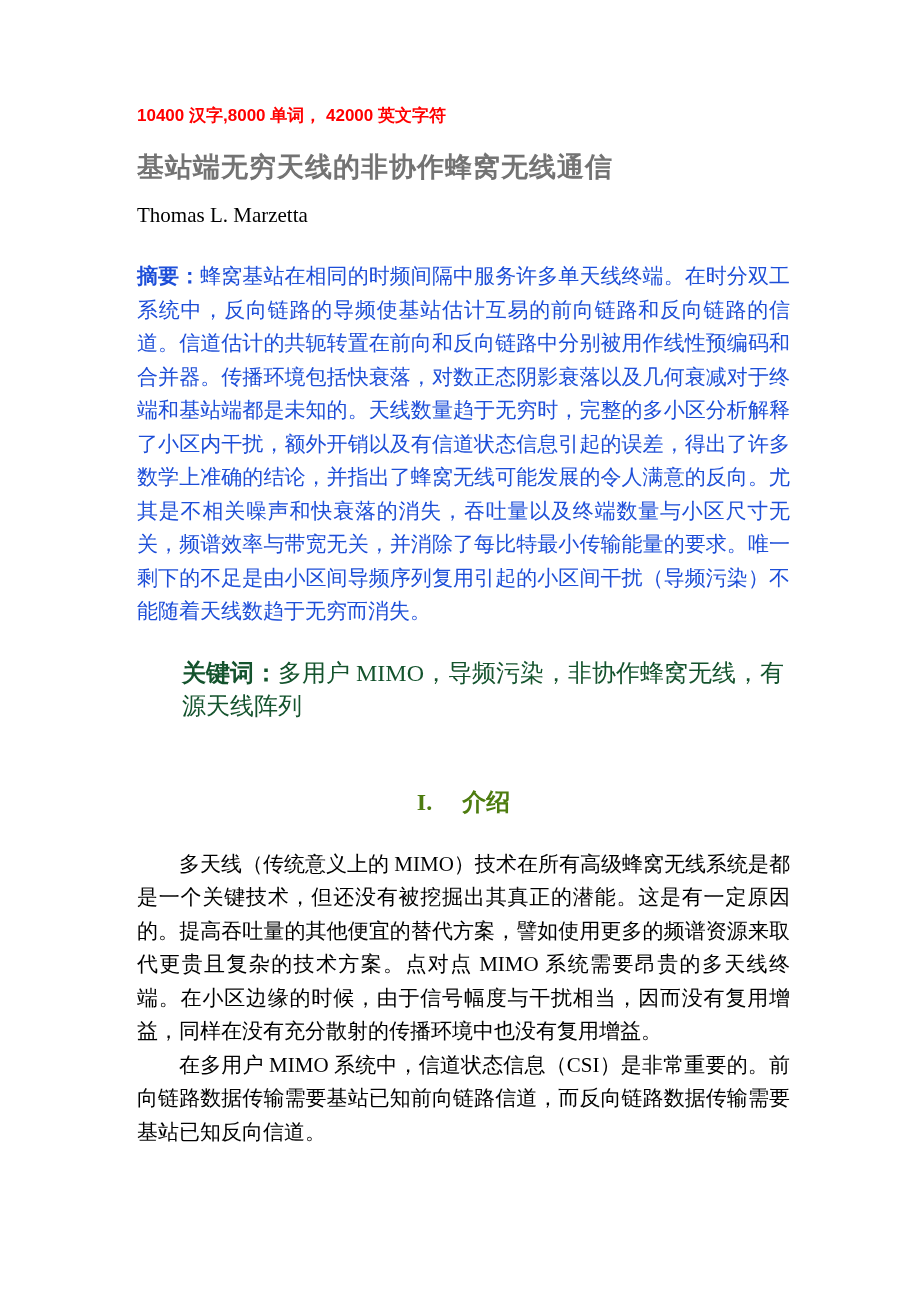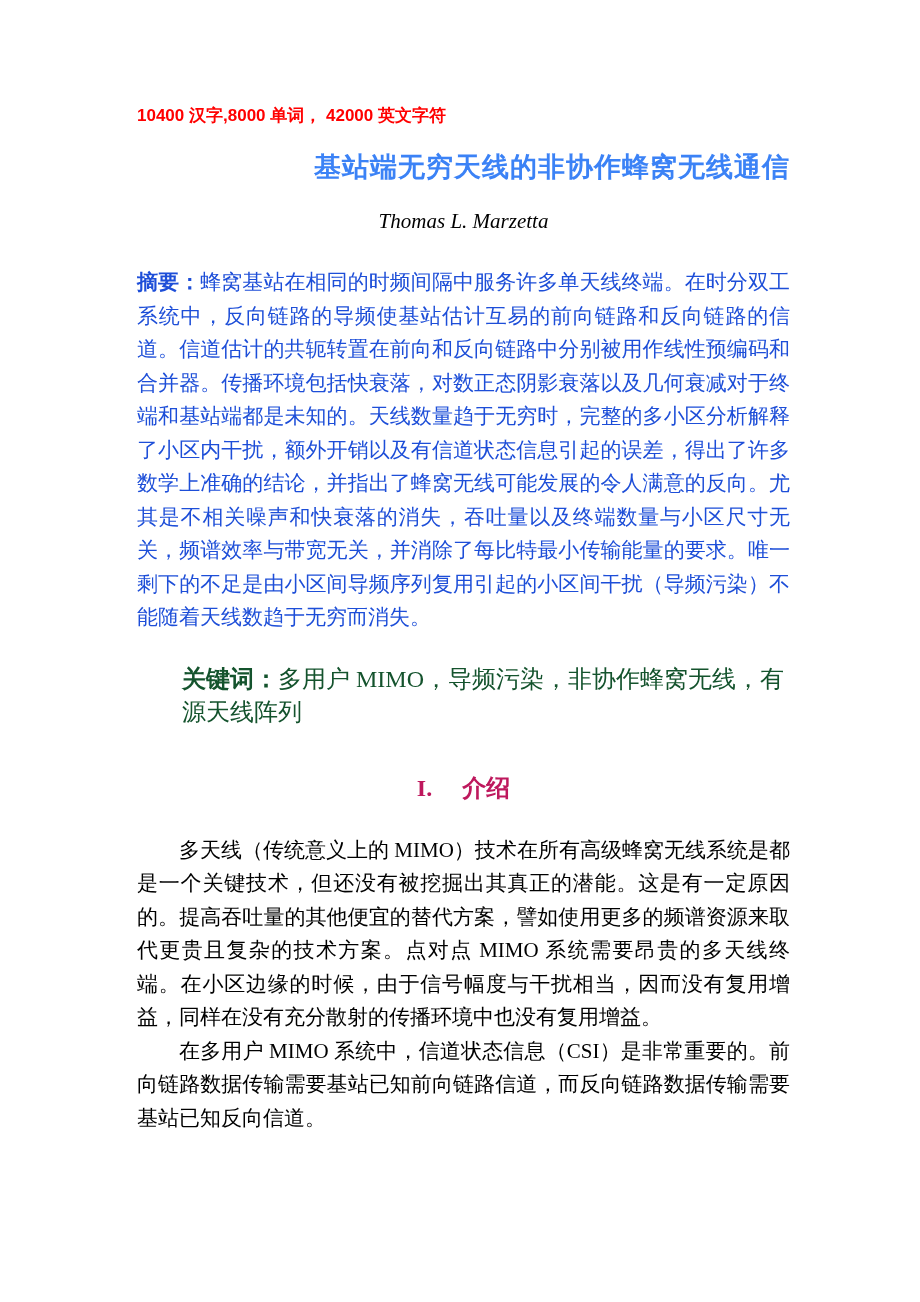--- a/index.html
+++ b/index.html
@@ -30,32 +30,31 @@
     line-height: 31px;
     color: #ff0000;
     text-align: justify;
   }
   .red-note .stats { display: block; }
   .red-note .source { display: block; }
 
   
   .doc-title {
     margin-top: 18px;
-    text-align: right;
+    text-align: left;
     font-size: 27px;
     font-weight: bold;
     letter-spacing: 1px;
-    color: #3b82f6;
+    color: #737373;
   }
   .doc-author {
-    margin-top: 24px;
-    text-align: center;
+    margin-top: 18px;
+    text-align: left;
     font-size: 21px;
     color: #000000;
-    font-style: italic;
   }
 
   
   .abstract {
     margin-top: 32px;
     font-size: 21px;
     line-height: 33.5px;
     text-align: justify;
     text-justify: inter-ideograph;
     color: #1d4ed8;
@@ -64,25 +63,25 @@
   .keywords {
     margin-top: 28px;
     font-size: 24px;
     line-height: 33.5px;
     color: #14532d;
     margin-left: 45px;
   }
 
   
   .section-heading {
-    margin-top: 42px;
+    margin-top: 62px;
     text-align: center;
     font-size: 24px;
     font-weight: bold;
-    color: #be185d;
+    color: #4d7c0f;
   }
   .section-heading .sec-num { margin-right: 30px; }
 
   
   .body-text {
     margin-top: 30px;
     font-size: 21px;
     line-height: 33.5px;
     text-align: justify;
     text-justify: inter-ideograph;

